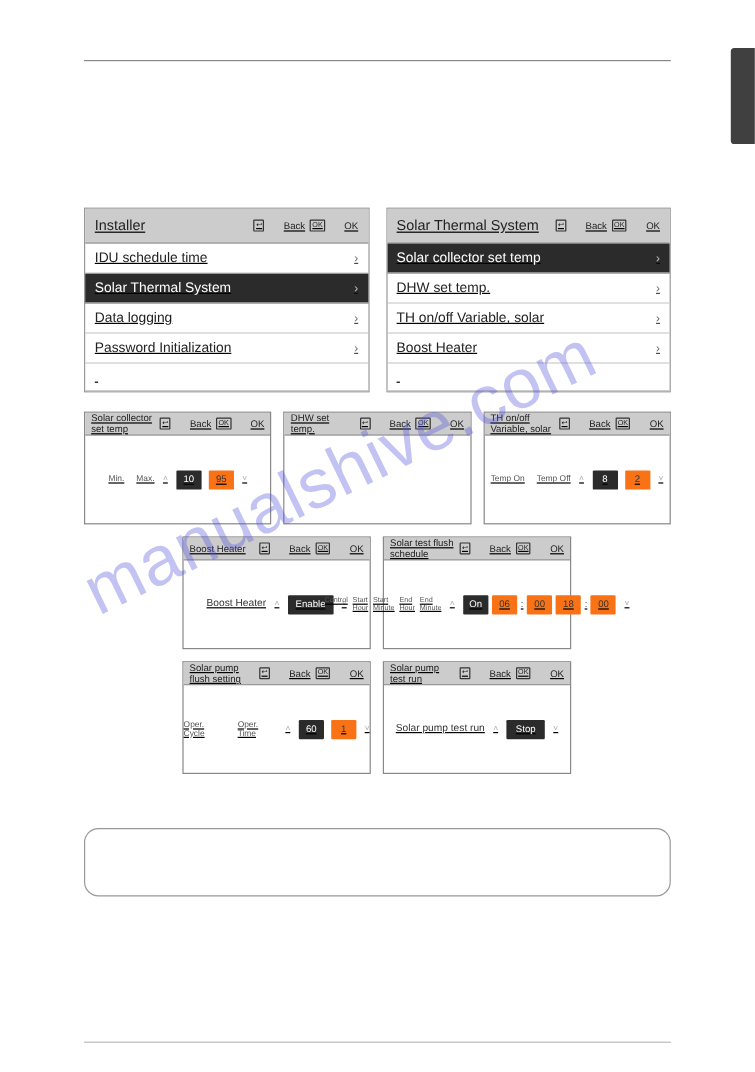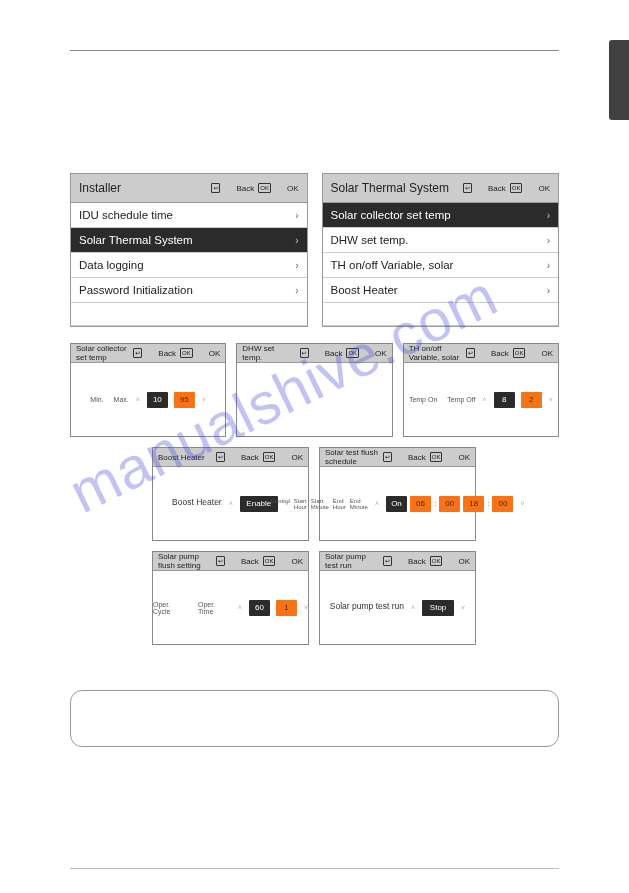--- a/index.html
+++ b/index.html
@@ -44,20 +44,21 @@
     transform: rotate(-26deg);
     pointer-events: none;
     letter-spacing: 1px;
     font-family: Arial, sans-serif;
   }
   .content {
     position: absolute;
     top: 173px;
     left: 70px;
     right: 70px;
+    text-decoration: underline;
   }
 
   
   .big-row {
     display: flex;
     gap: 14px;
   }
   .panel {
     border: 1px solid #999;
     width: 240px;

